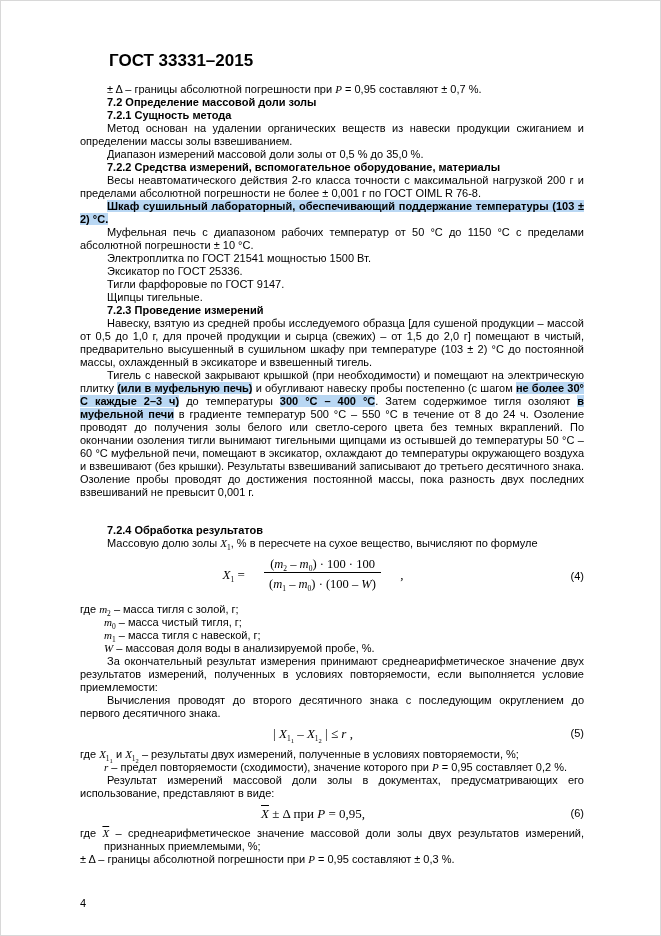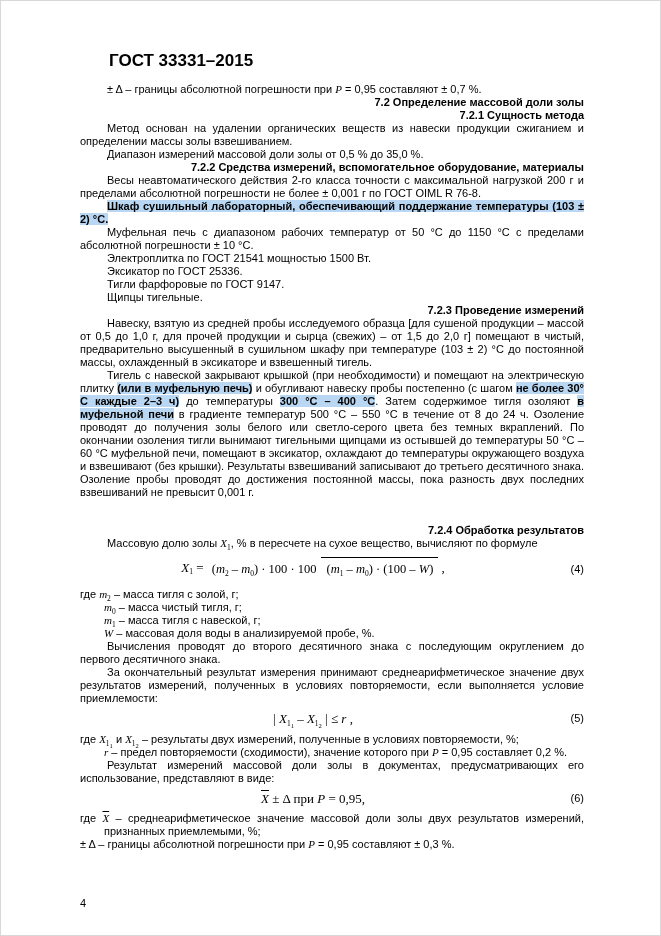--- a/index.html
+++ b/index.html
@@ -16,37 +16,37 @@
   .doc-header{
     position:absolute;top:50px;left:79px;
     font-size:17px;font-weight:bold;margin-left:29px;
   }
   .doc-body{
     position:absolute;top:82px;left:79px;width:504px;
     font-size:11px;line-height:13px;
   }
   .block{text-align:justify;}
   .indent{text-indent:27px;}
-  .heading{font-weight:bold;text-align:right;}
+  .heading{font-weight:bold;text-align:left;}
   .where-item{padding-left:24px;text-align:left;text-indent:0;}
   .hang{padding-left:24px;text-indent:-24px;text-align:justify;}
   .mt{margin-top:25px;}
   .b{font-weight:bold;}
   .i{font-style:italic;}
   .serif{font-family:"Liberation Serif",serif;}
   .sub{font-size:7.5px;vertical-align:-2.5px;line-height:0;}
   .subsub{font-size:6.5px;vertical-align:-4.5px;line-height:0;}
   .hl{background:var(--hl-color,#b9d7f3);font-weight:bold;}
   .ov{text-decoration:overline;}
   .formula-row{display:flex;align-items:center;margin:7px 0;}
   .formula-center{flex:1;display:flex;justify-content:center;}
   .formula-inner{font-size:13px;font-family:"Liberation Serif",serif;}
   .frac{
-    display:inline-flex;flex-direction:row;align-items:center;
-    vertical-align:middle;margin:0 0;text-align:center;line-height:15px;
+    display:inline-flex;flex-direction:column;align-items:center;
+    vertical-align:middle;margin:0 16px;text-align:center;line-height:15px;
     font-size:12.5px;
   }
   .fnum{padding:0 5px;}
   .fden{padding:4px 5px;border-top:1px solid #000;}
   .formula-number{width:38px;text-align:right;font-size:11px;font-family:"Liberation Sans",sans-serif;}
   .doc-footer{
     position:absolute;left:79px;bottom:26px;font-size:11px;
   }
 </style>
 </head>
@@ -82,22 +82,22 @@
               <span class="fnum"><span class="serif">(</span><span class="i serif">m</span><span class="serif sub">2</span><span class="serif"> – </span><span class="i serif">m</span><span class="serif sub">0</span><span class="serif">) · 100 · 100</span></span>
               <span class="fden"><span class="serif">(</span><span class="i serif">m</span><span class="serif sub">1</span><span class="serif"> – </span><span class="i serif">m</span><span class="serif sub">0</span><span class="serif">) · (100 – </span><span class="i serif">W</span><span class="serif">)</span></span>
             </span><span class="serif"> ,</span></span>
         </span>
         <span class="formula-number">(4)</span>
       </div>
       <div class="block"><span>где   </span><span class="i serif">m</span><span class="serif sub">2</span><span> – масса тигля с золой, г;</span></div>
       <div class="block where-item"><span class="i serif">m</span><span class="serif sub">0</span><span> – масса чистый тигля, г;</span></div>
       <div class="block where-item"><span class="i serif">m</span><span class="serif sub">1</span><span> – масса тигля с навеской, г;</span></div>
       <div class="block where-item"><span class="i serif">W</span><span> – массовая доля воды в анализируемой пробе, %.</span></div>
+      <div class="block indent"><span>За  окончательный результат  измерения принимают   среднеарифметическое значение двух результатов  измерений, полученных в условиях повторяемости, если     выполняется условие приемлемости:</span></div>
       <div class="block indent"><span>Вычисления проводят до второго десятичного  знака с последующим округлением до первого десятичного знака.</span></div>
-      <div class="block indent"><span>За  окончательный результат  измерения принимают   среднеарифметическое значение двух результатов  измерений, полученных в условиях повторяемости, если     выполняется условие приемлемости:</span></div>
       <div class="formula-row">
         <span class="formula-center">
           <span class="formula-inner"><span class="serif">| </span><span class="i serif">X</span><span class="serif sub">1</span><span class="serif subsub">1</span><span class="serif"> – </span><span class="i serif">X</span><span class="serif sub">1</span><span class="serif subsub">2</span><span class="serif"> |</span><span class="serif"> ≤ </span><span class="i serif">r</span><span class="serif"> ,</span></span>
         </span>
         <span class="formula-number">(5)</span>
       </div>
       <div class="block"><span>где  </span><span class="i serif">X</span><span class="serif sub">1</span><span class="serif subsub">1</span><span> и </span><span class="i serif">X</span><span class="serif sub">1</span><span class="serif subsub">2</span><span> – результаты двух измерений, полученные в условиях повторяемости, %;</span></div>
       <div class="block where-item"><span class="i serif">r</span><span> – предел повторяемости (сходимости), значение которого при </span><span class="i serif">Р</span><span> = 0,95  составляет 0,2 %.</span></div>
       <div class="block indent"><span>Результат   измерений   массовой   доли   золы   в   документах,   предусматривающих   его использование, представляют в виде:</span></div>
       <div class="formula-row">

